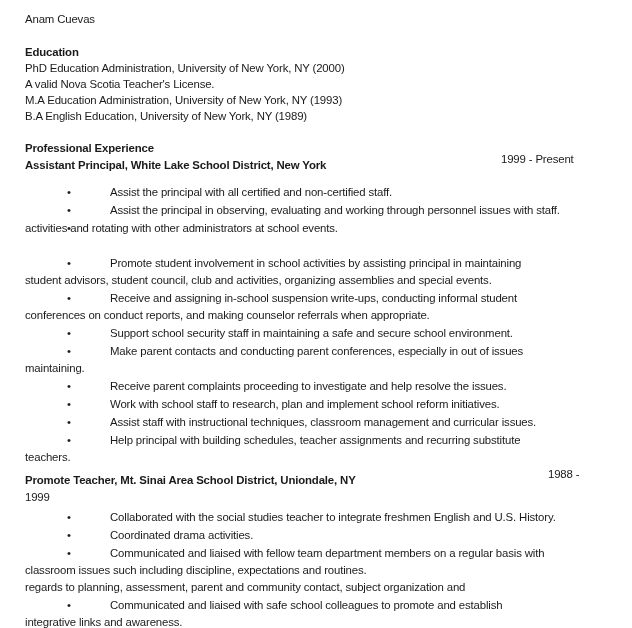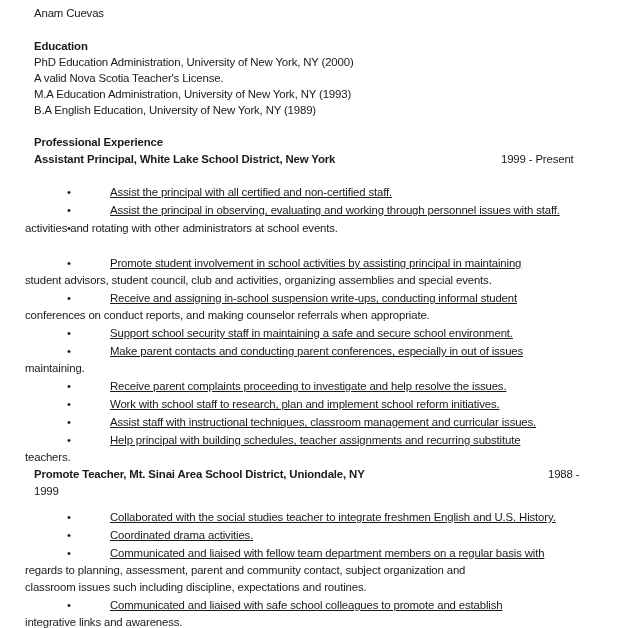--- a/index.html
+++ b/index.html
@@ -1,26 +1,26 @@
 <!DOCTYPE html>
 <html><head>
   <meta charset="utf-8">
   <style>
     html, body { margin: 0; padding: 0; background: #ffffff; }
     body {
       width: 632px; height: 628px; overflow: hidden; position: relative;
       font-family: "Liberation Sans", sans-serif; font-size: 11.4px; color: #1a1a1a;
       letter-spacing: -0.15px;
     }
-    .line { position: absolute; left: 34px; white-space: nowrap; line-height: 16px; }
+    .line { position: absolute; left: 25px; white-space: nowrap; line-height: 16px; margin-top: 6px; }
     .bold { font-weight: bold; }
     .date { position: absolute; white-space: nowrap; line-height: 16px; }
     .bullet-item { position: absolute; left: 67px; width: 545px; line-height: 17px; }
     .bullet-item .dot { position: absolute; left: 0; top: 0; }
-    .bullet-item .first { display: block; padding-left: 43px; white-space: nowrap; text-decoration: underline; }
+    .bullet-item .first { display: block; padding-left: 43px; white-space: nowrap; }
     .bullet-item .cont { display: block; margin-left: -42px; white-space: nowrap; }
   </style>
 </head>
 <body>
 
 <div>
   <div class="line" style="top:5px">Anam Cuevas</div>
 
   <div class="line bold" style="top:38px">Education</div>
   <div class="line" style="top:54px">PhD Education Administration, University of New York, NY (2000)</div>
@@ -92,22 +92,22 @@
         <span class="dot">•</span>
         <span class="first">Collaborated with the social studies teacher to integrate freshmen English and U.S. History.</span>
       </div>
       <div class="bullet-item" style="top: 527px;">
         <span class="dot">•</span>
         <span class="first">Coordinated drama activities.</span>
       </div>
       <div class="bullet-item" style="top: 545px;">
         <span class="dot">•</span>
         <span class="first">Communicated and liaised with fellow team department members on a regular basis with</span>
+        <span class="cont">classroom issues such including discipline, expectations and routines.</span>
         <span class="cont">regards to planning, assessment, parent and community contact, subject organization and</span>
-        <span class="cont">classroom issues such including discipline, expectations and routines.</span>
       </div>
       <div class="bullet-item" style="top: 597px;">
         <span class="dot">•</span>
         <span class="first">Communicated and liaised with safe school colleagues to promote and establish</span>
         <span class="cont">integrative links and awareness.</span>
       </div>
     </div>
 </div>
 
 </body></html>

